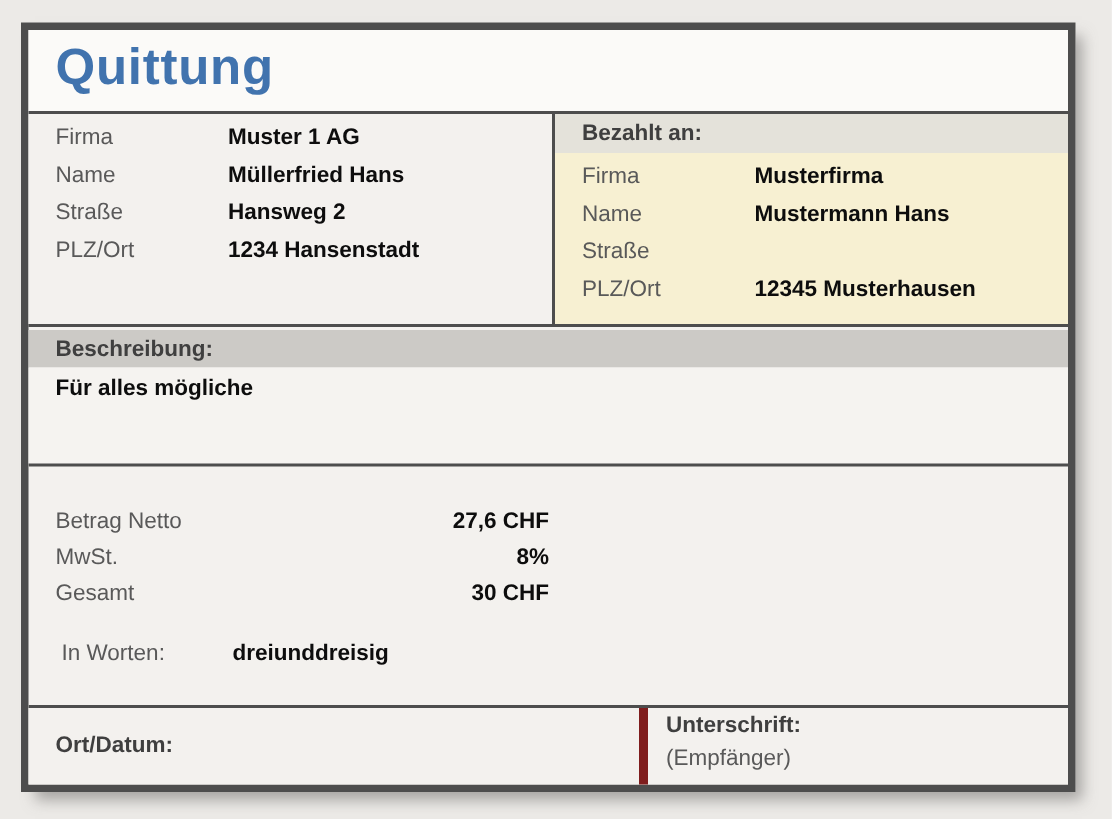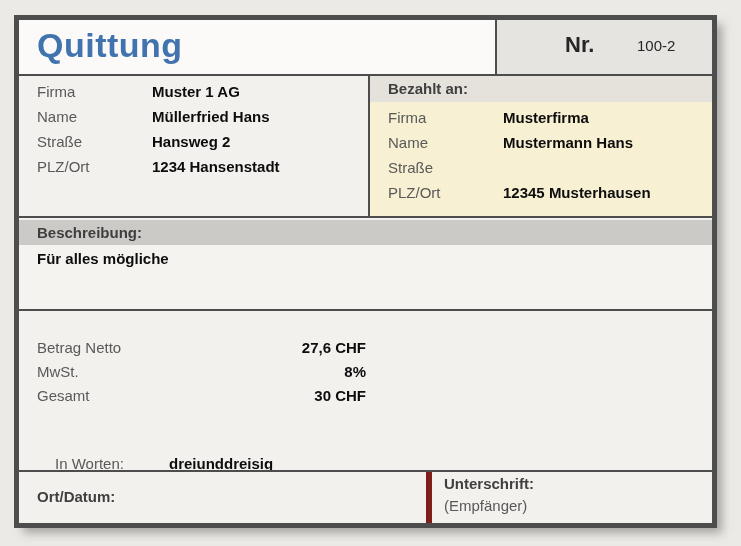--- a/index.html
+++ b/index.html
@@ -62,21 +62,21 @@
     background:#f5f3f0; border-bottom:2px solid #4d4d4d;
   }
   .desc-text { position:absolute; left:18px; top:5px; font-size:15px; font-weight:bold; color:#0d0d0d; }
   
   .amt-row { position:absolute; left:0; width:100%; height:24px; line-height:24px; font-size:15px; }
   .amt-row .lbl { position:absolute; left:18px; color:#595959; }
   .amt-row .val { position:absolute; left:150px; width:197px; text-align:right; font-weight:bold; color:#0d0d0d; }
   .row-netto  { top:316px; }
   .row-mwst   { top:340px; }
   .row-gesamt { top:364px; }
-  .in-words { position:absolute; left:18px; top:404px; width:100%; height:24px; line-height:24px; font-size:15px;margin-top:28px; }
+  .in-words { position:absolute; left:4px; top:404px; width:100%; height:24px; line-height:24px; font-size:15px; }
   .in-words .lbl { position:absolute; left:18px; color:#595959; }
   .in-words .val { position:absolute; left:132px; font-weight:bold; color:#0d0d0d; }
   .thanks {
     position:absolute; right:11px; top:428px;
     font-size:15px; color:#333333;
   }
   
   .footer {
     position:absolute; left:0; bottom:0; width:100%; height:53px;
     border-top:2px solid #4d4d4d; display:flex; background:#f3f1ee;
@@ -87,24 +87,20 @@
   .sig-label  { position:absolute; left:12px; top:3px;  font-size:15px; font-weight:bold; color:#3f3f3f; }
   .sig-sub    { position:absolute; left:12px; top:25px; font-size:15px; color:#595959; }
 </style>
 </head>
 <body>
 
 <div class="card">
 
   <div class="hdr">
     <div class="title">Quittung</div>
-    <div class="nr-box">
-      <span class="nr-label">Nr.</span>
-      <span class="nr-value">100-2</span>
-    </div>
   </div>
 
   <div class="addresses">
     <div class="addr addr-left">
       <div class="addr-rows">
         <div class="addr-row">
           <span class="f-label">Firma</span>
           <span class="f-value">Muster 1 AG</span>
         </div>
         <div class="addr-row">

